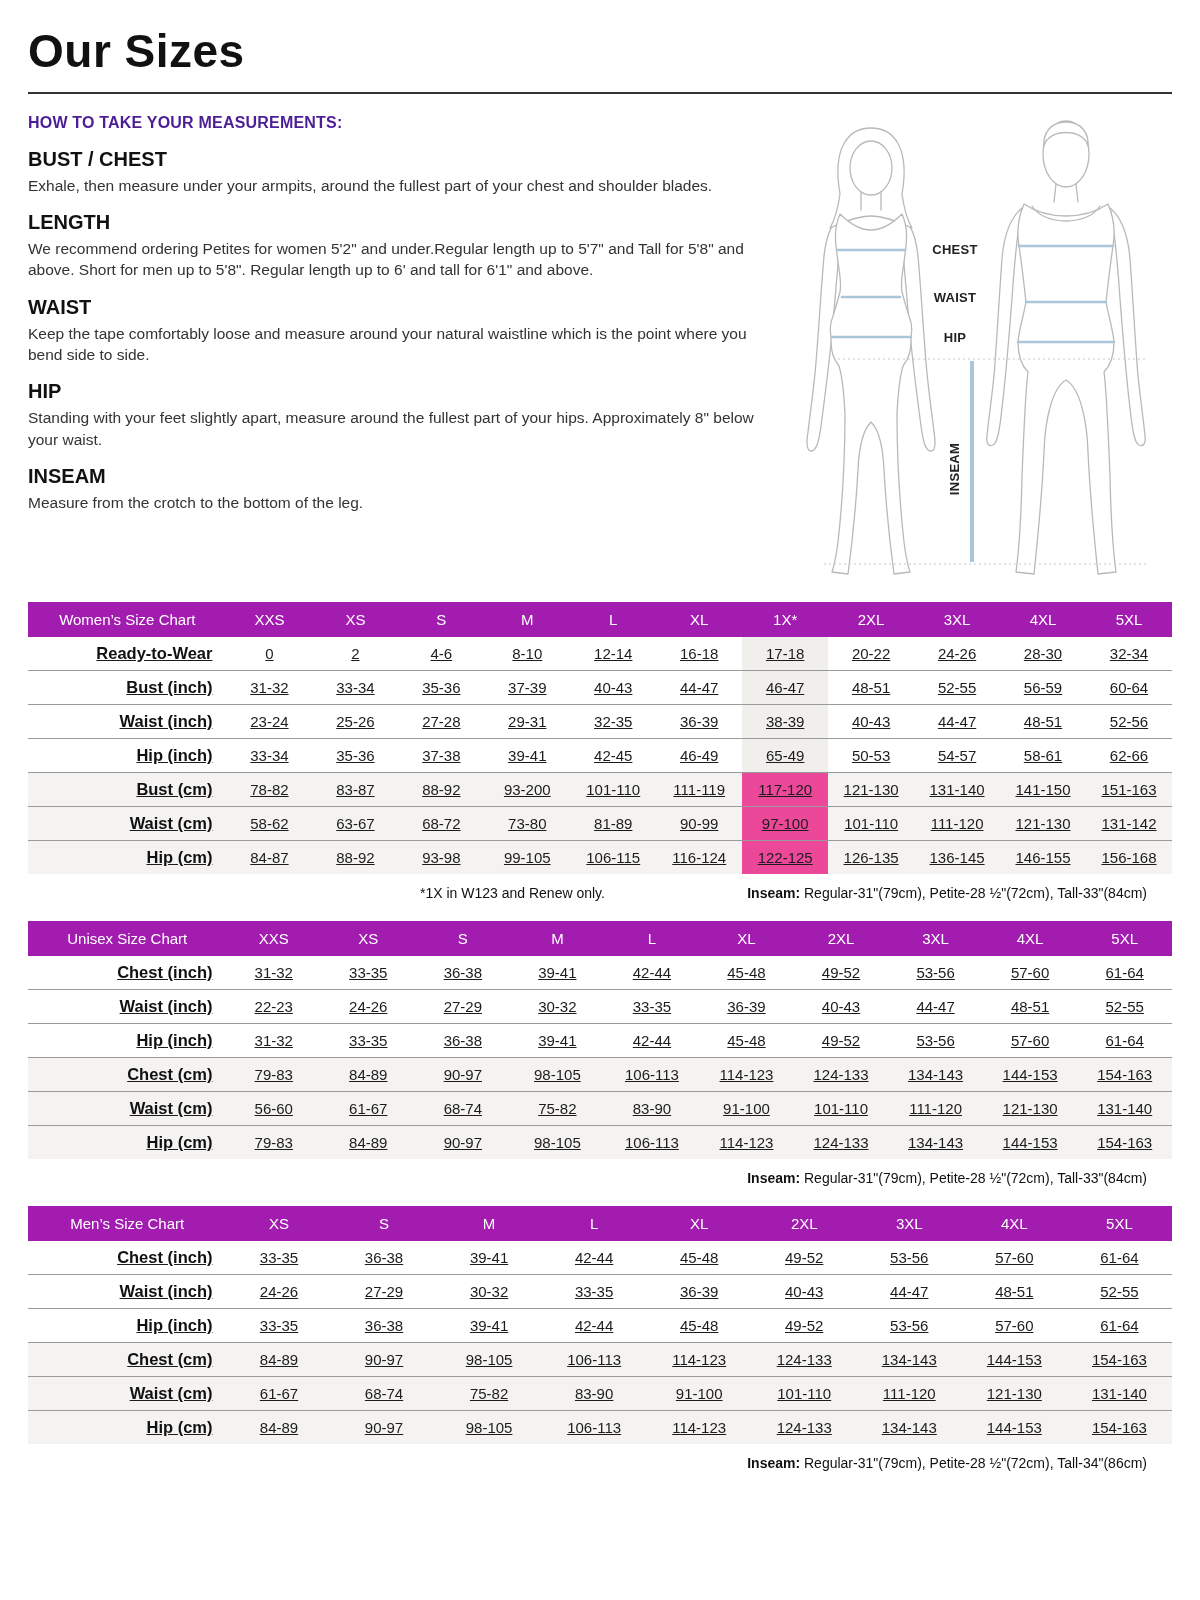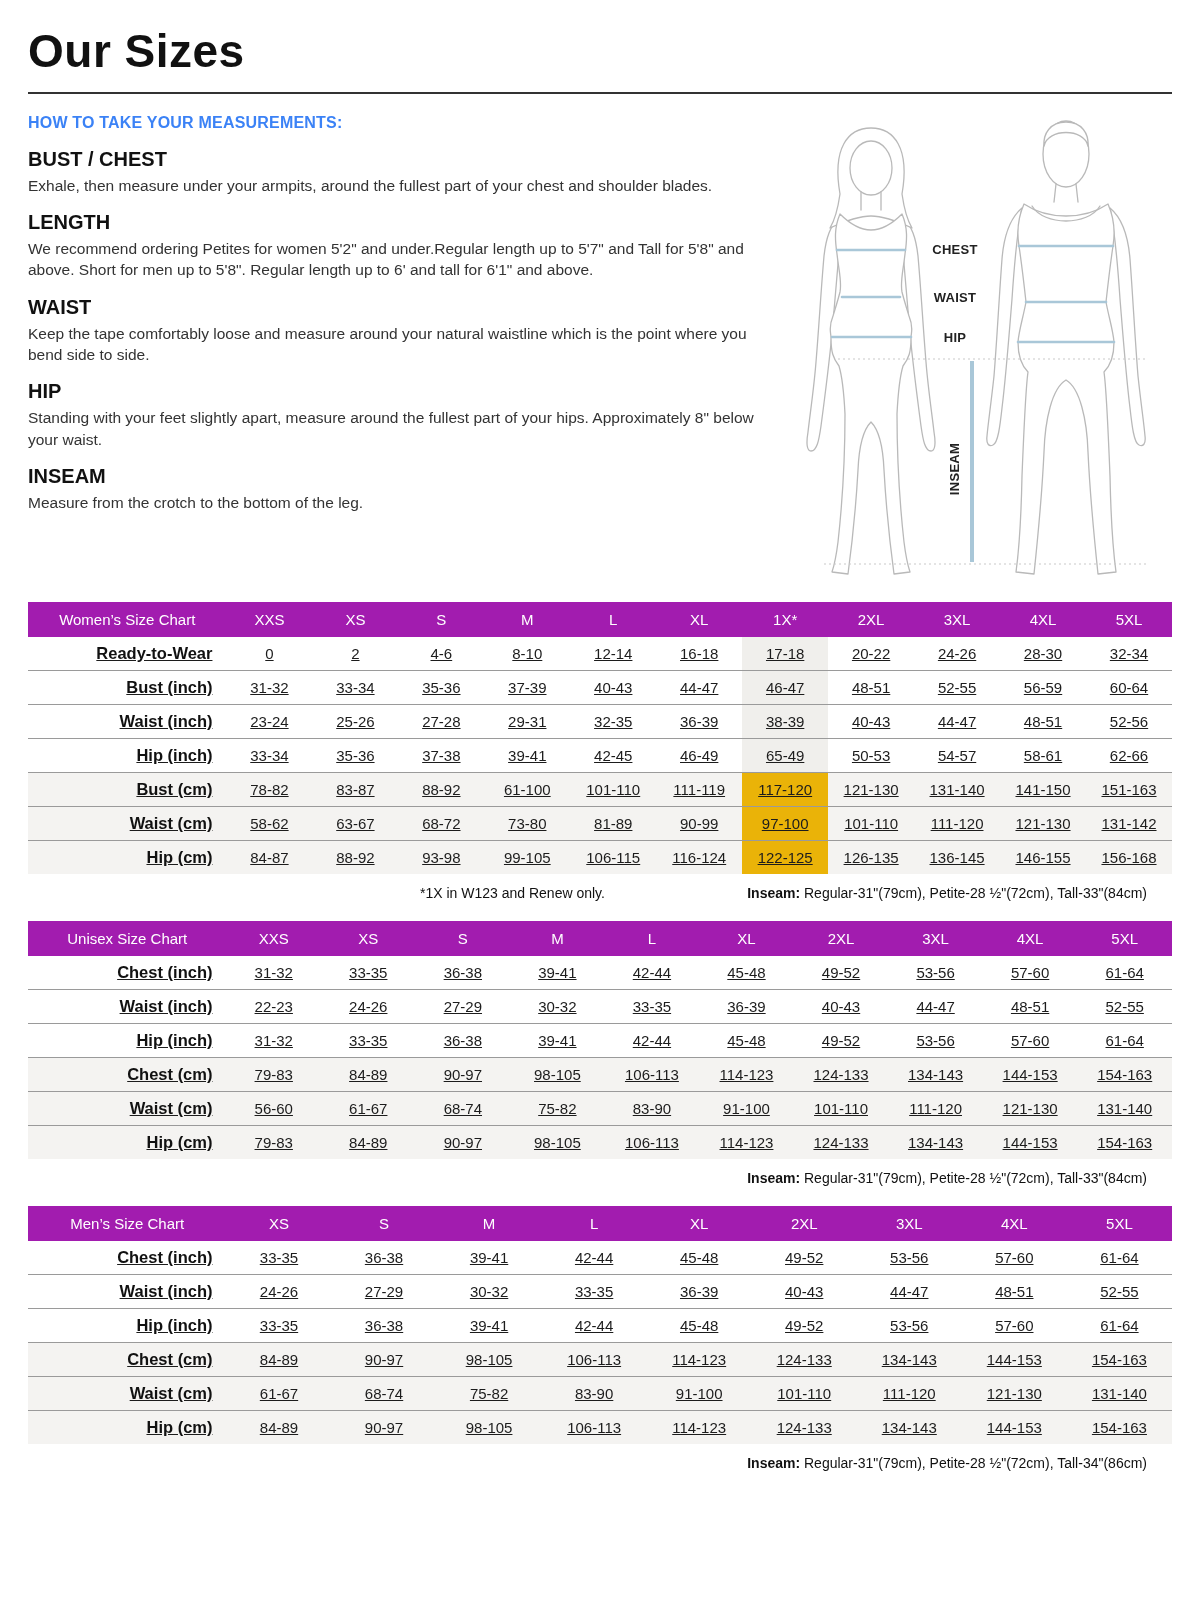--- a/index.html
+++ b/index.html
@@ -2,39 +2,39 @@
 <html><head>
 <meta charset="utf-8">
 <style>
   html,body{margin:0;padding:0;background:#fff;}
   body{width:1200px;height:1600px;overflow:hidden;font-family:"Liberation Sans",sans-serif;color:#1c1c1c;}
   .page{box-sizing:border-box;width:1200px;height:1600px;padding:24px 28px 12px;}
   h1{margin:2px 0 0;font-size:46px;line-height:1.1;font-weight:800;letter-spacing:.5px;color:#111;}
   hr{border:none;border-top:2px solid #333;margin:15px 0 20px;}
   .top-row{display:flex;margin-bottom:16px;}
   .instructions{width:748px;}
-  .instructions h2{margin:0 0 16px;font-size:16px;font-weight:800;letter-spacing:.2px;color:#3b82f6;}
+  .instructions h2{margin:0 0 16px;font-size:16px;font-weight:800;letter-spacing:.2px;color:#4c1d95;}
   .m-section h3{margin:15px 0 4px;font-size:20px;font-weight:800;color:#111;}
   .m-section p{margin:0;font-size:15.5px;line-height:1.38;color:#333;}
   .figure-wrap{flex:1;display:flex;justify-content:flex-end;align-items:flex-start;padding-right:6px;}
 
   
   .table-block{margin-bottom:20px;}
   table.size-table{width:100%;border-collapse:collapse;table-layout:fixed;}
   table.size-table thead th{background:#a21caf;color:#fff;font-weight:400;font-size:15px;padding:9px 2px;text-align:center;}
   table.size-table thead th.corner{width:17%;}
   table.size-table tbody tr{border-top:1px solid #9a9a9a;text-decoration:underline;}
   table.size-table tbody tr:first-child{border-top:none;}
   table.size-table tbody th.rowlabel{text-align:right;padding:7px 14px 7px 2px;font-size:16.5px;font-weight:800;color:#111;white-space:nowrap;}
   table.size-table tbody td{text-align:center;font-size:15px;padding:7px 2px;color:#1c1c1c;}
   .t-uni tbody th.rowlabel,.t-uni tbody td{padding-top:9px;padding-bottom:9px;}
   .t-men tbody th.rowlabel,.t-men tbody td{padding-top:9px;padding-bottom:9px;}
   tr.shaded{background:#f4f3f1;}
   td.hl{background:#f0efec;}
-  tr.shaded td.hl{background:#eab308;}
+  tr.shaded td.hl{background:#ec4899;}
 
   .footnote-row{display:flex;align-items:flex-start;margin-top:11px;padding-right:25px;font-size:14px;color:#111;}
   .footnote-row .fn-left{margin-left:392px;}
   .footnote-row .fn-right{margin-left:auto;}
   .footnote-row.right-only{justify-content:flex-end;}
   .footnote-row.right-only .fn-right{margin-left:0;}
   .fn-right b{font-weight:700;}
 
   svg text.diag-label{font-family:"Liberation Sans",sans-serif;font-weight:700;font-size:13px;fill:#222;letter-spacing:.3px;}
 </style>
@@ -208,21 +208,21 @@
               <td>50-53</td>
               <td>54-57</td>
               <td>58-61</td>
               <td>62-66</td>
             </tr>
             <tr class="shaded">
               <th class="rowlabel">Bust (cm)</th>
               <td>78-82</td>
               <td>83-87</td>
               <td>88-92</td>
-              <td>61-100</td>
+              <td>93-200</td>
               <td>101-110</td>
               <td>111-119</td>
               <td class="hl">117-120</td>
               <td>121-130</td>
               <td>131-140</td>
               <td>141-150</td>
               <td>151-163</td>
             </tr>
             <tr class="shaded">
               <th class="rowlabel">Waist (cm)</th>

